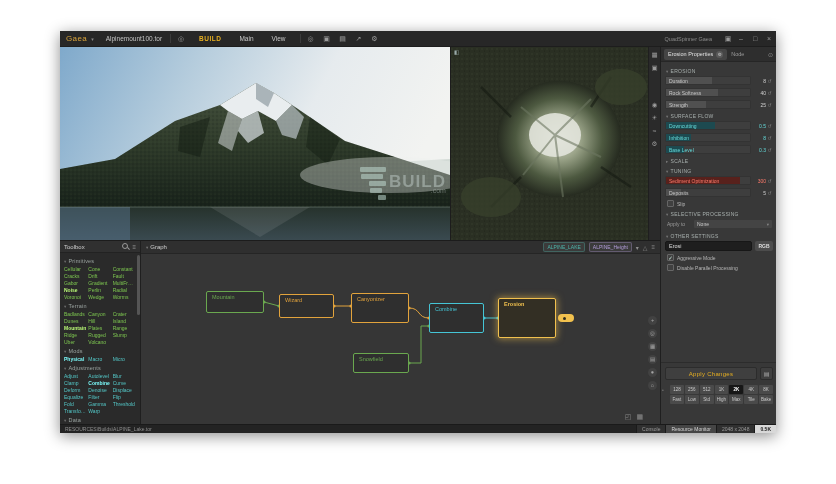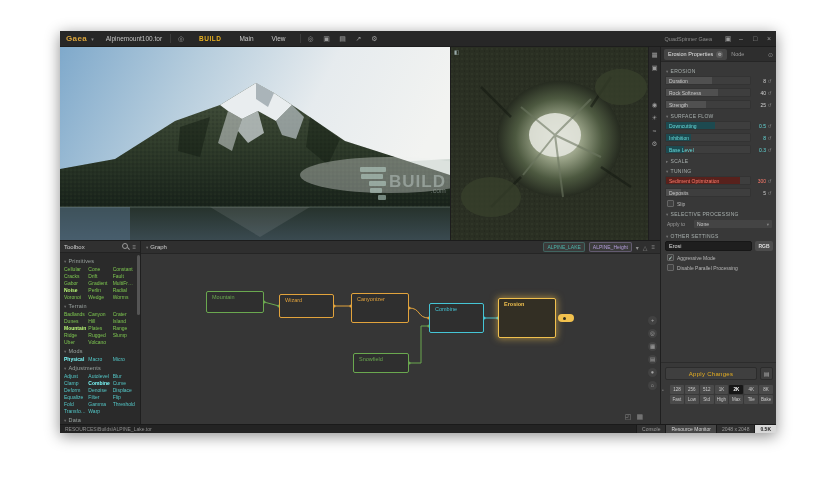--- a/index.html
+++ b/index.html
@@ -3,21 +3,21 @@
 <meta charset="utf-8">
 <style>
   html,body{margin:0;padding:0;background:#fff;}
   *{box-sizing:border-box;font-family:"Liberation Sans",sans-serif;}
   .stage{position:relative;width:836px;height:484px;background:#fff;overflow:hidden;}
   .appwin{position:absolute;left:60px;top:31px;width:716px;height:402px;background:#2e2e2e;
           box-shadow:0 3px 14px rgba(0,0,0,.45);overflow:hidden;}
   
   .titlebar{position:absolute;left:0;top:0;width:716px;height:16px;background:#272727;
             border-bottom:1px solid #1d1d1d;display:flex;align-items:center;font-size:6.5px;color:#bbb;}
-  .logo{color:#d8a33b;font-weight:bold;font-size:8px;margin-left:6px;letter-spacing:.4px;}
+  .logo{color:#d8a33b;font-weight:normal;font-size:8px;margin-left:6px;letter-spacing:.4px;}
   .caret{color:#888;font-size:5px;margin:0 4px;}
   .fname{color:#c4c4c4;margin-left:8px;}
   .tb-btn{padding:1px 6px;margin-left:6px;border-radius:2px;color:#c9c9c9;cursor:default;}
   .build{color:#e8b020;font-weight:bold;letter-spacing:.5px;}
   .tb-ico{width:12px;text-align:center;color:#9a9a9a;font-size:7px;margin-left:4px;}
   .tb-sep{width:1px;height:9px;background:#3c3c3c;margin-left:8px;}
   .tb-right{margin-left:auto;display:flex;align-items:center;}
   .ver{color:#8a8a8a;font-size:5.5px;margin-right:6px;}
   .winctl{width:14px;text-align:center;color:#9a9a9a;font-size:7px;}
   

